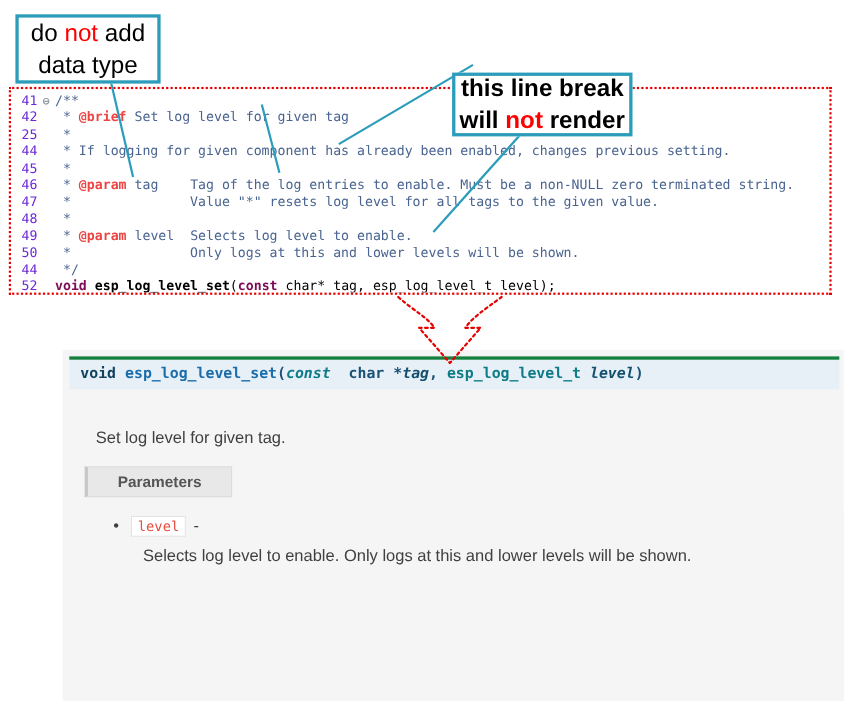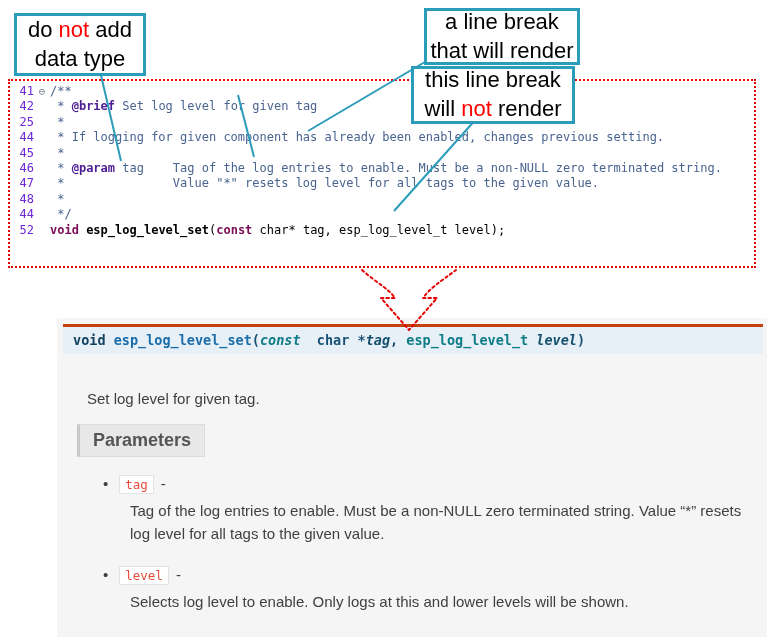--- a/index.html
+++ b/index.html
@@ -13,66 +13,66 @@
   .callout{
     position:absolute;border:3px solid #2b9cba;background:#ffffff;
     display:flex;align-items:center;justify-content:center;
     z-index:6;color:#000;font-size:22px;line-height:1.3;
   }
   .callout-text{white-space:pre-wrap;text-align:center;}
   .seg-red{color:#ff0000;}
   .c1{left:14px;top:13px;width:126px;height:57px;}
   .c2{left:151px;top:44px;width:180px;height:51px;}
   .c3{left:424px;top:8px;width:150px;height:51px;}
-  .c4{left:411px;top:66px;width:158px;height:52px;}
+  .c4{left:411px;top:66px;width:158px;height:52px;font-weight:bold;}
 
   
   .connectors{position:absolute;left:0;top:0;width:767px;height:637px;z-index:5;pointer-events:none;}
 
   
   .codebox{
     position:absolute;left:8px;top:79px;width:748px;height:189px;
     border:2px dotted #e60000;background:#ffffff;z-index:1;
     box-sizing:border-box;padding-top:3px;overflow:hidden;
   }
   .cl{display:flex;height:15.4px;font-family:"DejaVu Sans Mono",monospace;font-size:12px;line-height:15.4px;}
   .ln{width:24px;text-align:right;color:#6d28d9;flex:none;}
   .fold{width:16px;text-align:center;color:#7d8590;flex:none;font-size:11px;}
   .ct{white-space:pre;color:#000;}
   .seg-cmt{color:#4a6490;}
-  .seg-tag{color:#4c1d95;font-weight:bold;}
+  .seg-tag{color:#ef4444;font-weight:bold;}
   .seg-kw{color:#7b0c56;font-weight:bold;}
   .seg-fn{font-weight:bold;color:#000;}
 
   
   .arrow{position:absolute;left:352px;top:268px;z-index:7;}
 
   
   .docs{
     position:absolute;left:57px;top:318px;width:710px;height:319px;
     background:#f5f5f5;box-sizing:border-box;z-index:2;color:#404040;
   }
   .sig{
-    margin:6px 4px 0 6px;background:#e7f0f7;border-top:3px solid #c2410c;
+    margin:6px 4px 0 6px;background:#e7f0f7;border-top:3px solid #15803d;
     padding:5px 8px 6px 10px;font-family:"DejaVu Sans Mono",monospace;font-size:13.5px;
     white-space:pre;
   }
   .sg-kw{color:#12425f;font-weight:bold;}
   .sg-base{color:#1a5276;font-weight:bold;}
   .sg-name{color:#1a6daa;font-weight:bold;}
   .sg-cv{color:#0e7c86;font-weight:bold;font-style:italic;}
   .sg-type{color:#0e7c86;font-weight:bold;}
   .sg-arg{color:#14506e;font-weight:bold;font-style:italic;}
 
   .doc-body{padding:16px 14px 0 30px;font-size:15px;margin-top:20px;}
   .brief{margin:0 0 17px 0;}
   .desc{margin:0 0 20px 0;}
   .params-label{
     display:inline-block;background:#e8e8e8;border:1px solid #dcdcdc;border-left:3px solid #c8c8c8;
-    padding:5px 13px;font-weight:bold;color:#555;font-size:18px;margin:0 0 18px -10px;
+    padding:5px 27px;font-weight:bold;color:#555;font-size:14px;margin:0 0 18px -10px;
   }
   .params{list-style:none;margin:0;padding:0 0 0 16px;}
   .params li{margin-bottom:20px;}
   .p-head{margin-bottom:7px;}
   .p-bullet{margin-right:11px;font-size:15px;color:#404040;}
   .p-name{
     font-family:"DejaVu Sans Mono",monospace;font-size:12.5px;color:#e74c3c;
     background:#ffffff;border:1px solid #e1e4e5;padding:1px 5px;
   }
   .p-dash{margin-left:7px;}
@@ -86,24 +86,20 @@
   <svg class="connectors" viewBox="0 0 767 637">
     <line x1="100" y1="71" x2="121" y2="161" stroke="#2b9cba" stroke-width="2"></line>
     <line x1="238" y1="95" x2="254" y2="157" stroke="#2b9cba" stroke-width="2"></line>
     <line x1="430" y1="59" x2="308" y2="131" stroke="#2b9cba" stroke-width="2"></line>
     <line x1="477" y1="118" x2="394" y2="211" stroke="#2b9cba" stroke-width="2"></line>
   </svg>
 
   <div class="callout c1">
     <div class="callout-text"><span>do </span><span class="seg-red">not</span><span> add
 data type</span></div>
-  </div>
-  <div class="callout c3">
-    <div class="callout-text"><span>a line break
-that will render</span></div>
   </div>
   <div class="callout c4">
     <div class="callout-text"><span>this line break
 will </span><span class="seg-red">not</span><span> render</span></div>
   </div>
 
   <div class="codebox">
     <div id="code-lines">
         <div class="cl">
           <span class="ln">41</span>
@@ -139,20 +135,30 @@
           <span class="ln">47</span>
           <span class="fold"></span>
           <span class="ct"><span class="seg-cmt"> *               Value "*" resets log level for all tags to the given value.</span></span>
         </div>
         <div class="cl">
           <span class="ln">48</span>
           <span class="fold"></span>
           <span class="ct"><span class="seg-cmt"> *</span></span>
         </div>
         <div class="cl">
+          <span class="ln">49</span>
+          <span class="fold"></span>
+          <span class="ct"><span class="seg-cmt"> * </span><span class="seg-tag">@param</span><span class="seg-cmt"> level  Selects log level to enable.</span></span>
+        </div>
+        <div class="cl">
+          <span class="ln">50</span>
+          <span class="fold"></span>
+          <span class="ct"><span class="seg-cmt"> *               Only logs at this and lower levels will be shown.</span></span>
+        </div>
+        <div class="cl">
           <span class="ln">44</span>
           <span class="fold"></span>
           <span class="ct"><span class="seg-cmt"> */</span></span>
         </div>
         <div class="cl">
           <span class="ln">52</span>
           <span class="fold"></span>
           <span class="ct"><span class="seg-kw">void</span><span> </span><span class="seg-fn">esp_log_level_set</span><span>(</span><span class="seg-kw">const</span><span> char* tag, esp_log_level_t level);</span></span>
         </div>
       </div>
@@ -162,24 +168,20 @@
     <path d="M 10,2 C 26,16 36,20 43,30 L 29,30 L 57,62 L 85,30 L 71,30 C 78,20 88,14 104,2" fill="none" stroke="#e60000" stroke-width="2" stroke-dasharray="2.5,3" stroke-linecap="round" stroke-linejoin="round"></path>
   </svg>
 
   <div class="docs">
     <div class="sig" id="sig"><span class="sg-kw">void</span><span class="sg-base"> </span><span class="sg-name">esp_log_level_set</span><span class="sg-base">(</span><span class="sg-cv">const</span><span class="sg-base">  char *</span><span class="sg-arg">tag</span><span class="sg-base">,</span><span class="sg-type"> esp_log_level_t </span><span class="sg-arg">level</span><span class="sg-base">)</span></div>
     <div class="doc-body">
       <p class="brief">Set log level for given tag.</p>
       <div class="params-label">Parameters</div>
       <ul class="params" id="params">
           <li>
-            <div class="p-head"><span class="p-bullet">•</span><code class="p-name">tag</code><span class="p-dash">-</span></div>
-            <div class="p-desc">Tag of the log entries to enable. Must be a non-NULL zero terminated string. Value “*” resets log level for all tags to the given value.</div>
-          </li>
-          <li>
             <div class="p-head"><span class="p-bullet">•</span><code class="p-name">level</code><span class="p-dash">-</span></div>
             <div class="p-desc">Selects log level to enable. Only logs at this and lower levels will be shown.</div>
           </li>
         </ul>
     </div>
   </div>
 
 </div>
 
 </body></html>

